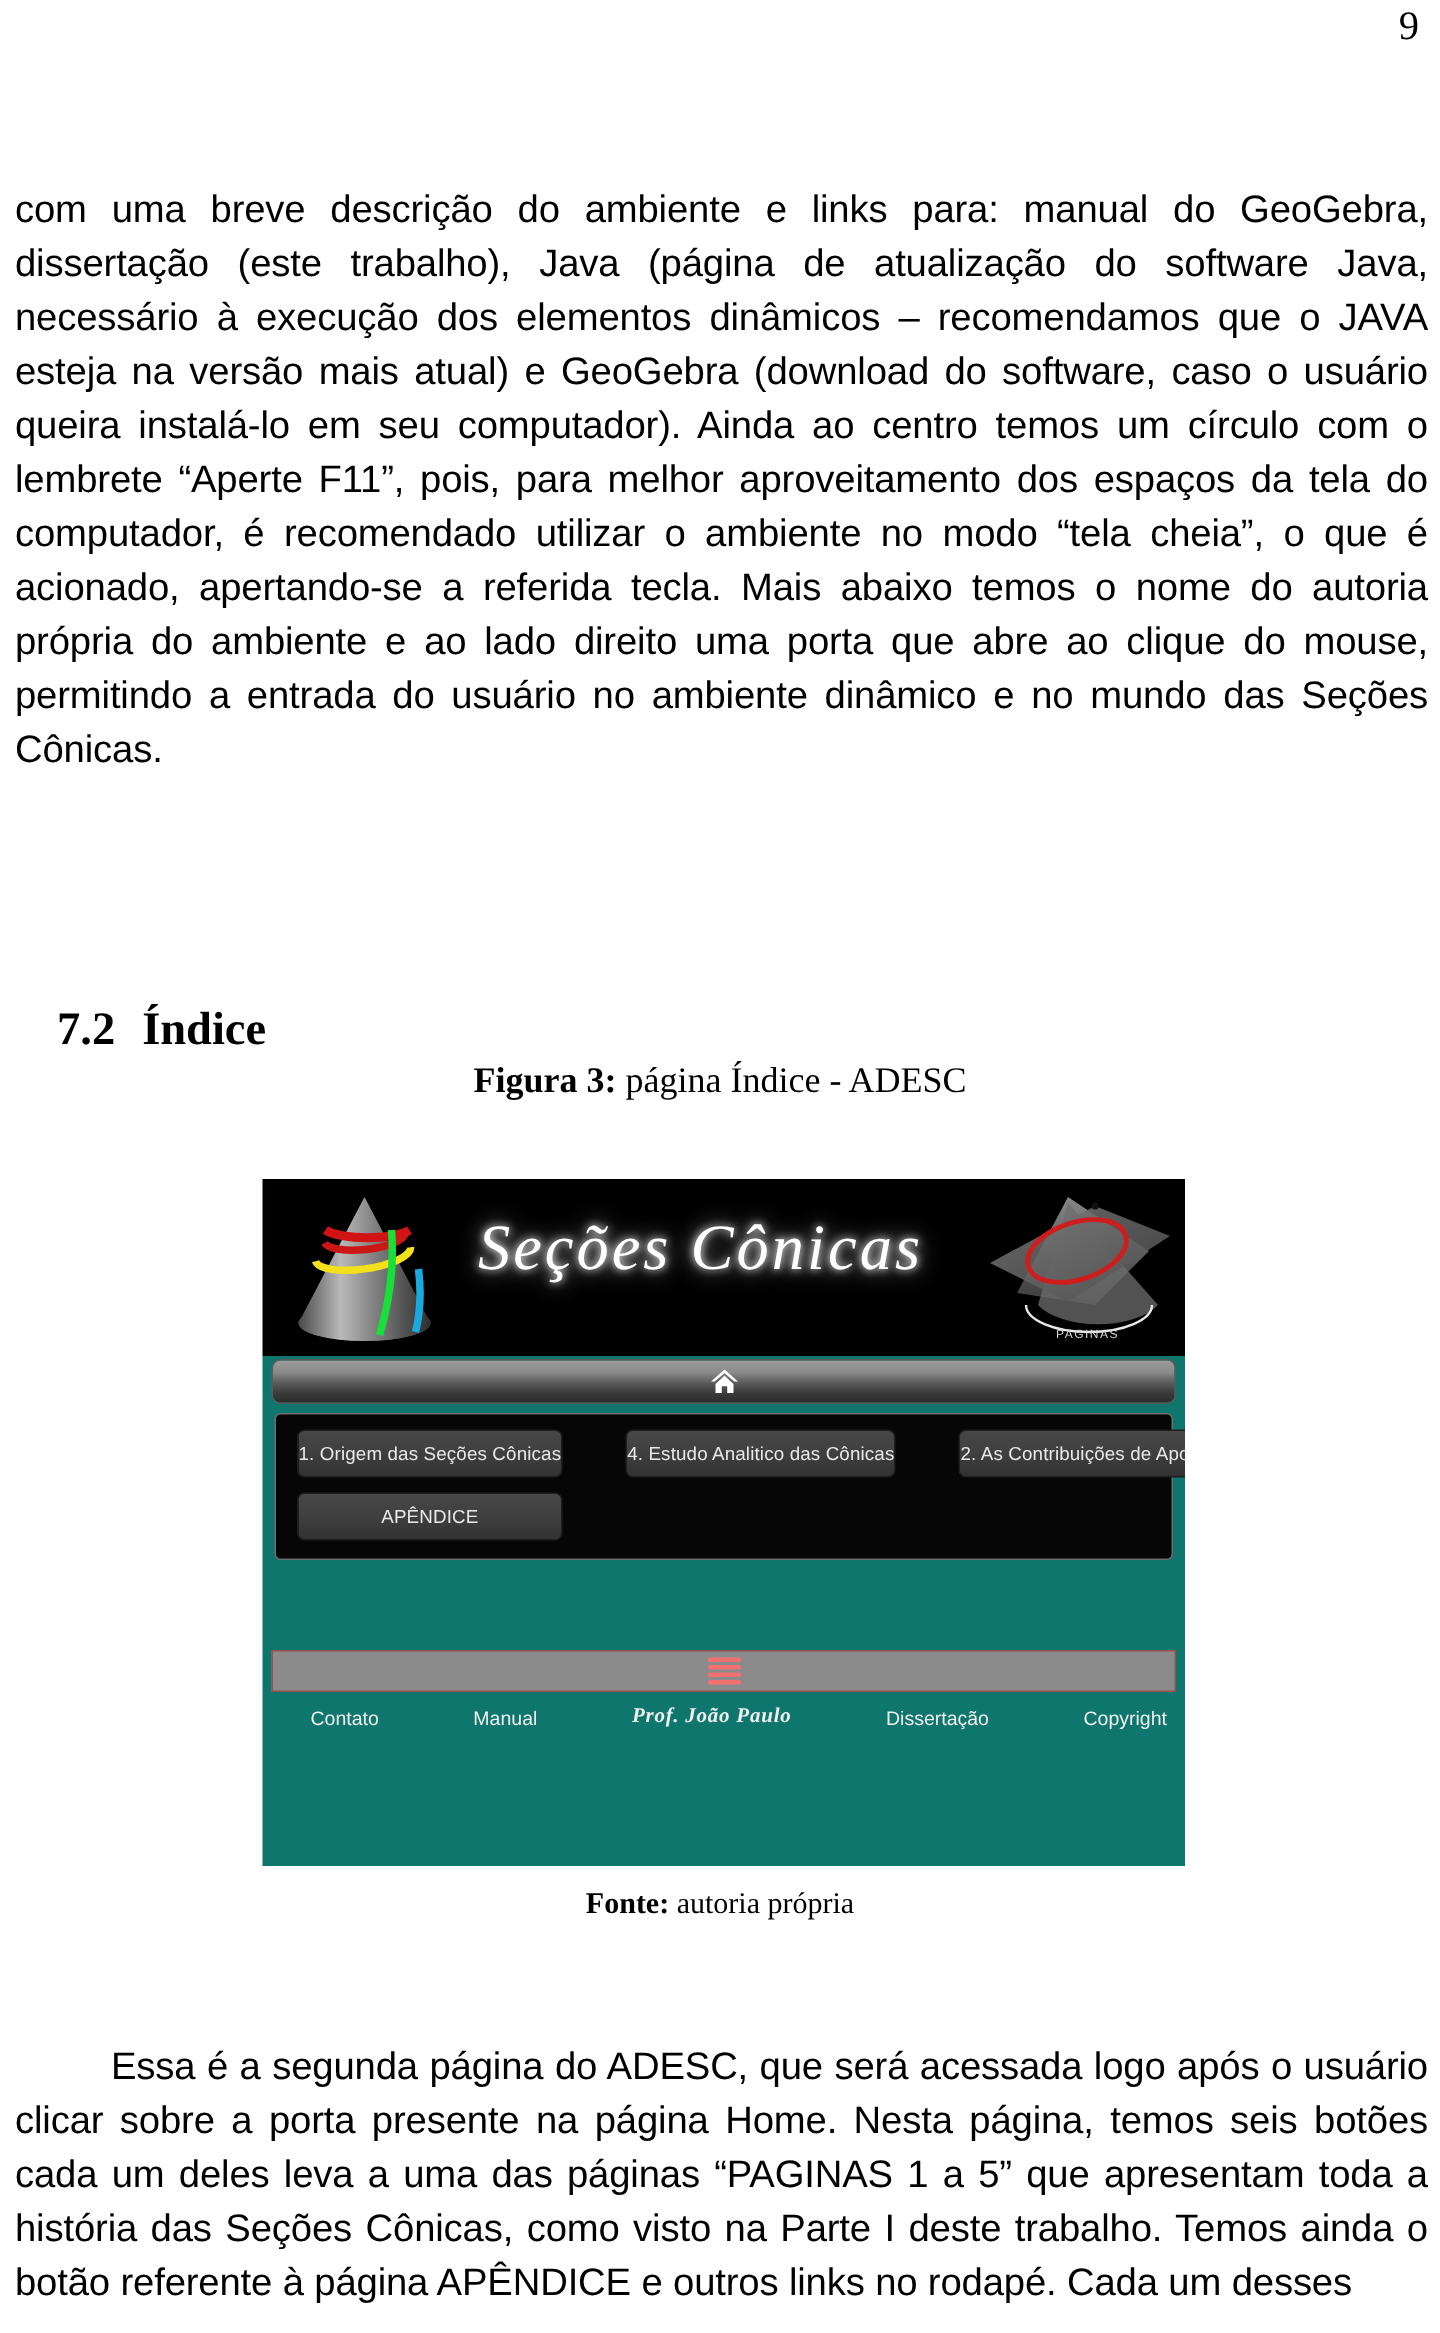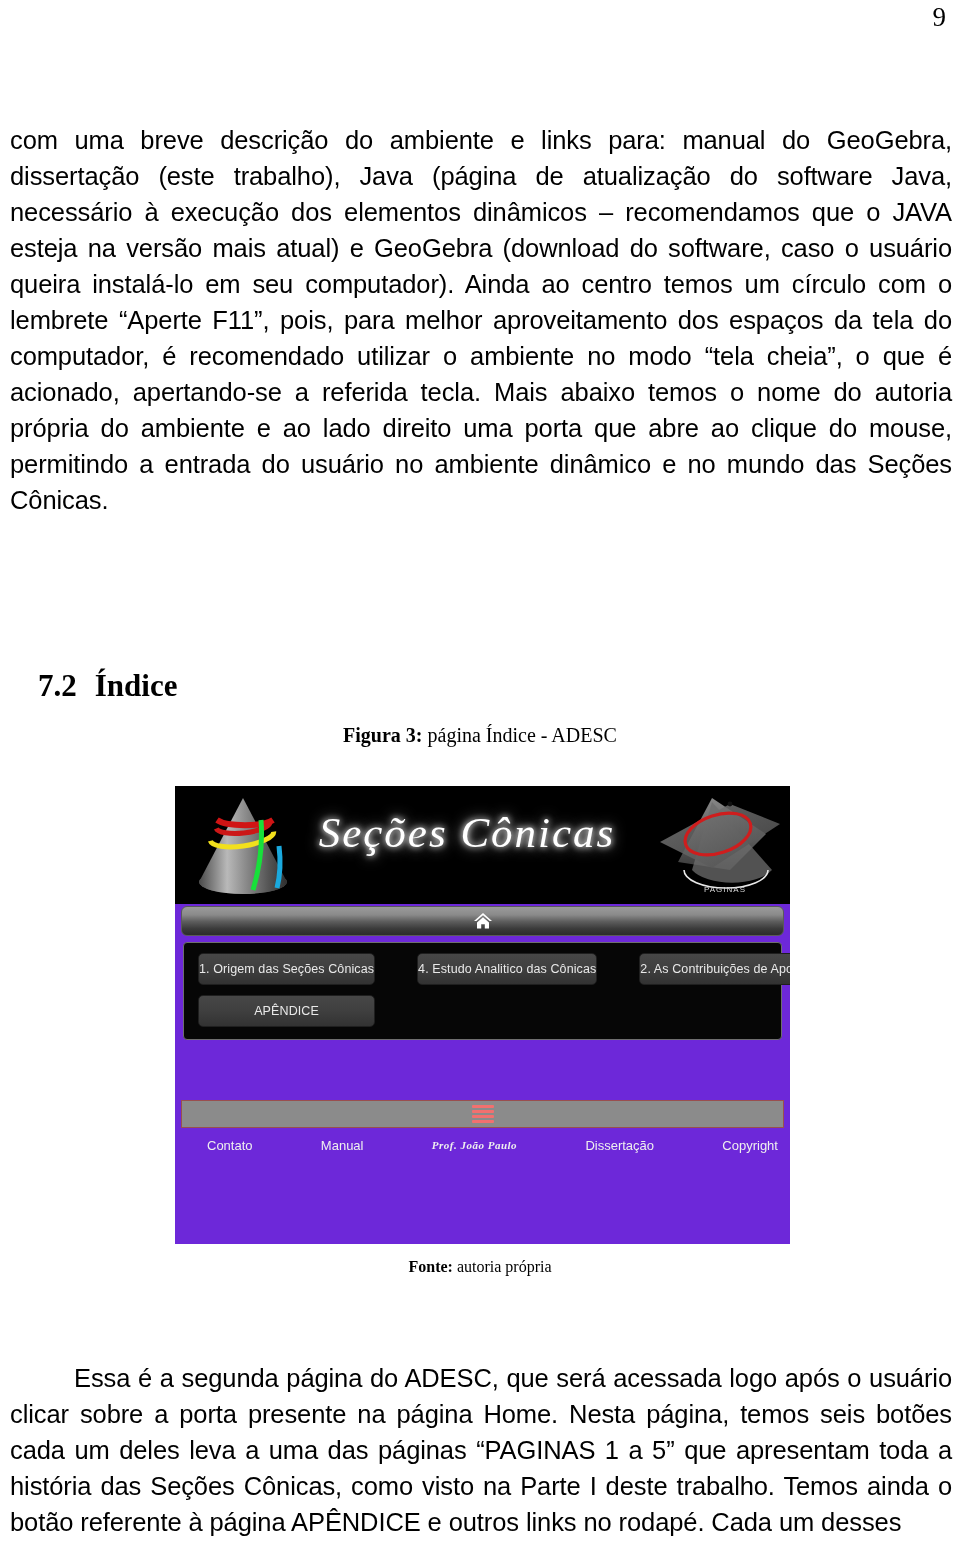--- a/index.html
+++ b/index.html
@@ -60,48 +60,48 @@
     font-family: "Liberation Serif", serif;
     display: flex;
     align-items: baseline;
     gap: 18px;
     margin-left: 28px;
   }
 
   
   .figure-caption {
     position: absolute;
-    top: 724px;
+    top: 708px;
+    left: 0;
+    width: 960px;
+    text-align: center;
+    font-size: 24px;
+    font-family: "Liberation Serif", serif;
+  }
+  .figure-caption .lead { font-weight: bold; }
+
+  .figure-source {
+    position: absolute;
+    top: 1258px;
     left: 0;
     width: 960px;
     text-align: center;
     font-size: 20px;
     font-family: "Liberation Serif", serif;
   }
-  .figure-caption .lead { font-weight: bold; }
-
-  .figure-source {
-    position: absolute;
-    top: 1258px;
-    left: 0;
-    width: 960px;
-    text-align: center;
-    font-size: 16px;
-    font-family: "Liberation Serif", serif;
-  }
   .figure-source .lead { font-weight: bold; }
 
   
   .screenshot {
     position: absolute;
     left: 175px;
     top: 786px;
     width: 615px;
     height: 458px;
-    background: #6d28d9;
+    background: #0f766e;
     overflow: hidden;
     font-family: "Liberation Sans", "DejaVu Sans", sans-serif;
   }
 
   
   .banner {
     position: relative;
     height: 118px;
     background: #000000;
   }
@@ -224,21 +224,21 @@
     padding: 0 12px;
     color: #efefef;
     font-size: 13px;
     margin-left: 20px;
   }
   .footer-links .link { white-space: nowrap; }
   .footer-links .signature {
     font-family: "Liberation Serif", "DejaVu Serif", serif;
     font-style: italic;
     font-weight: bold;
-    font-size: 11px;
+    font-size: 14px;
     letter-spacing: 0.5px;
   }
 </style>
 </head>
 <body>
 
 <div class="page">
 
   <div class="page-number">9</div>
 

